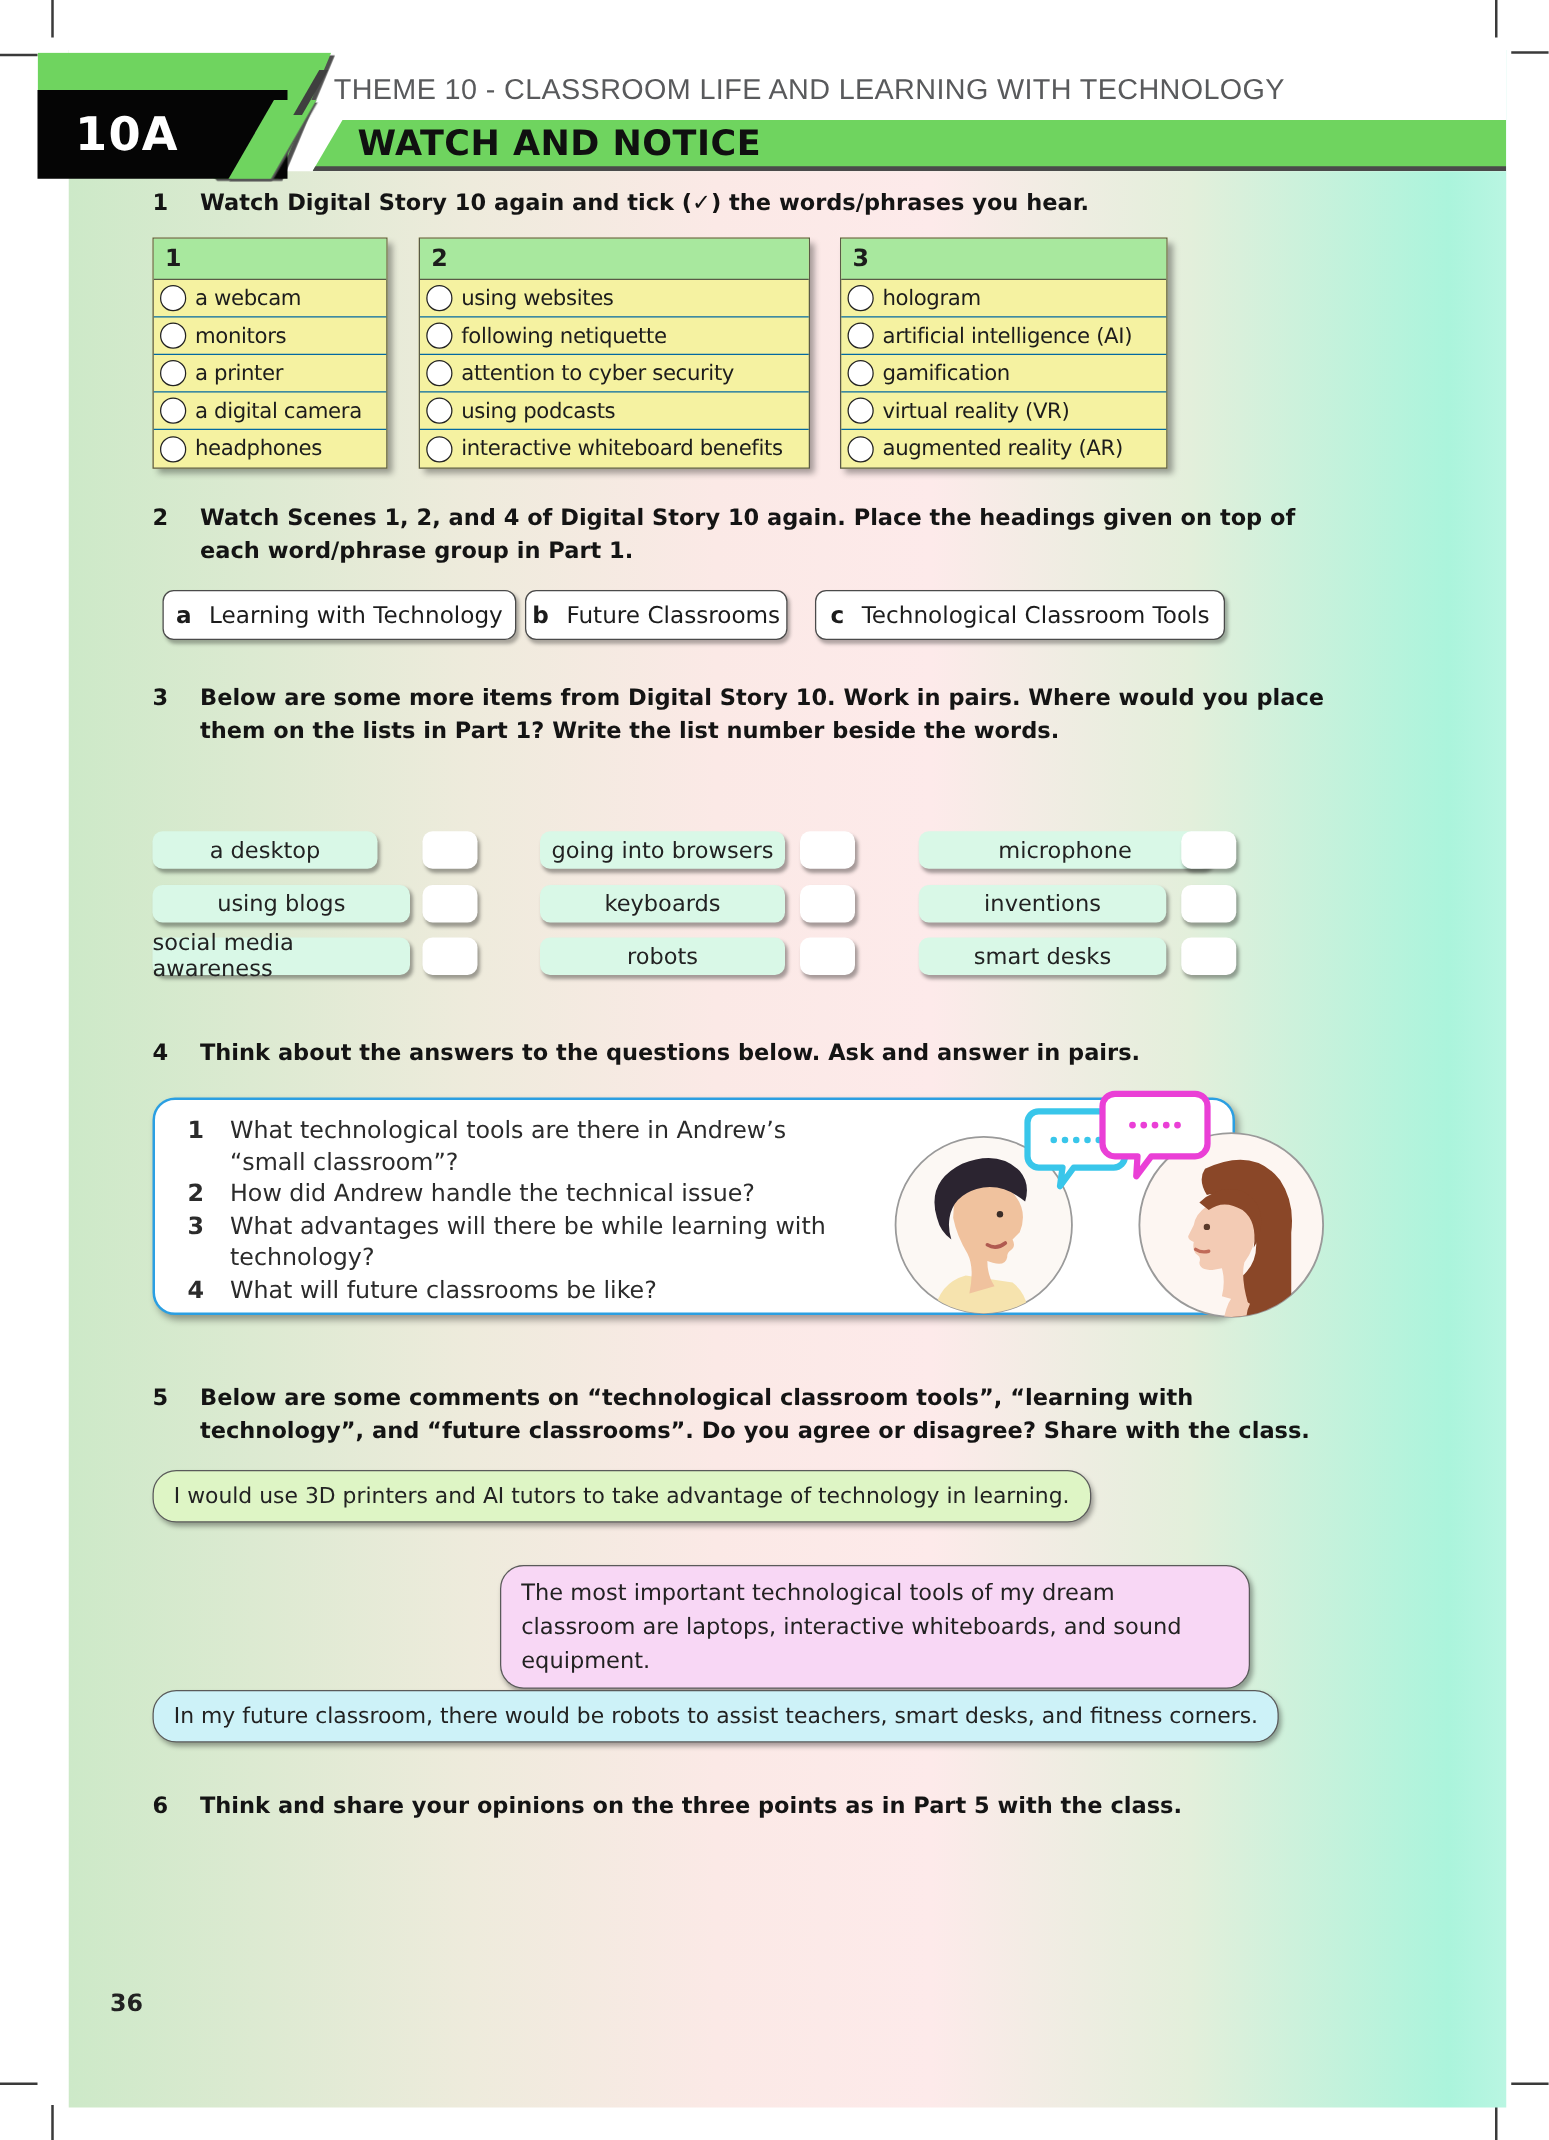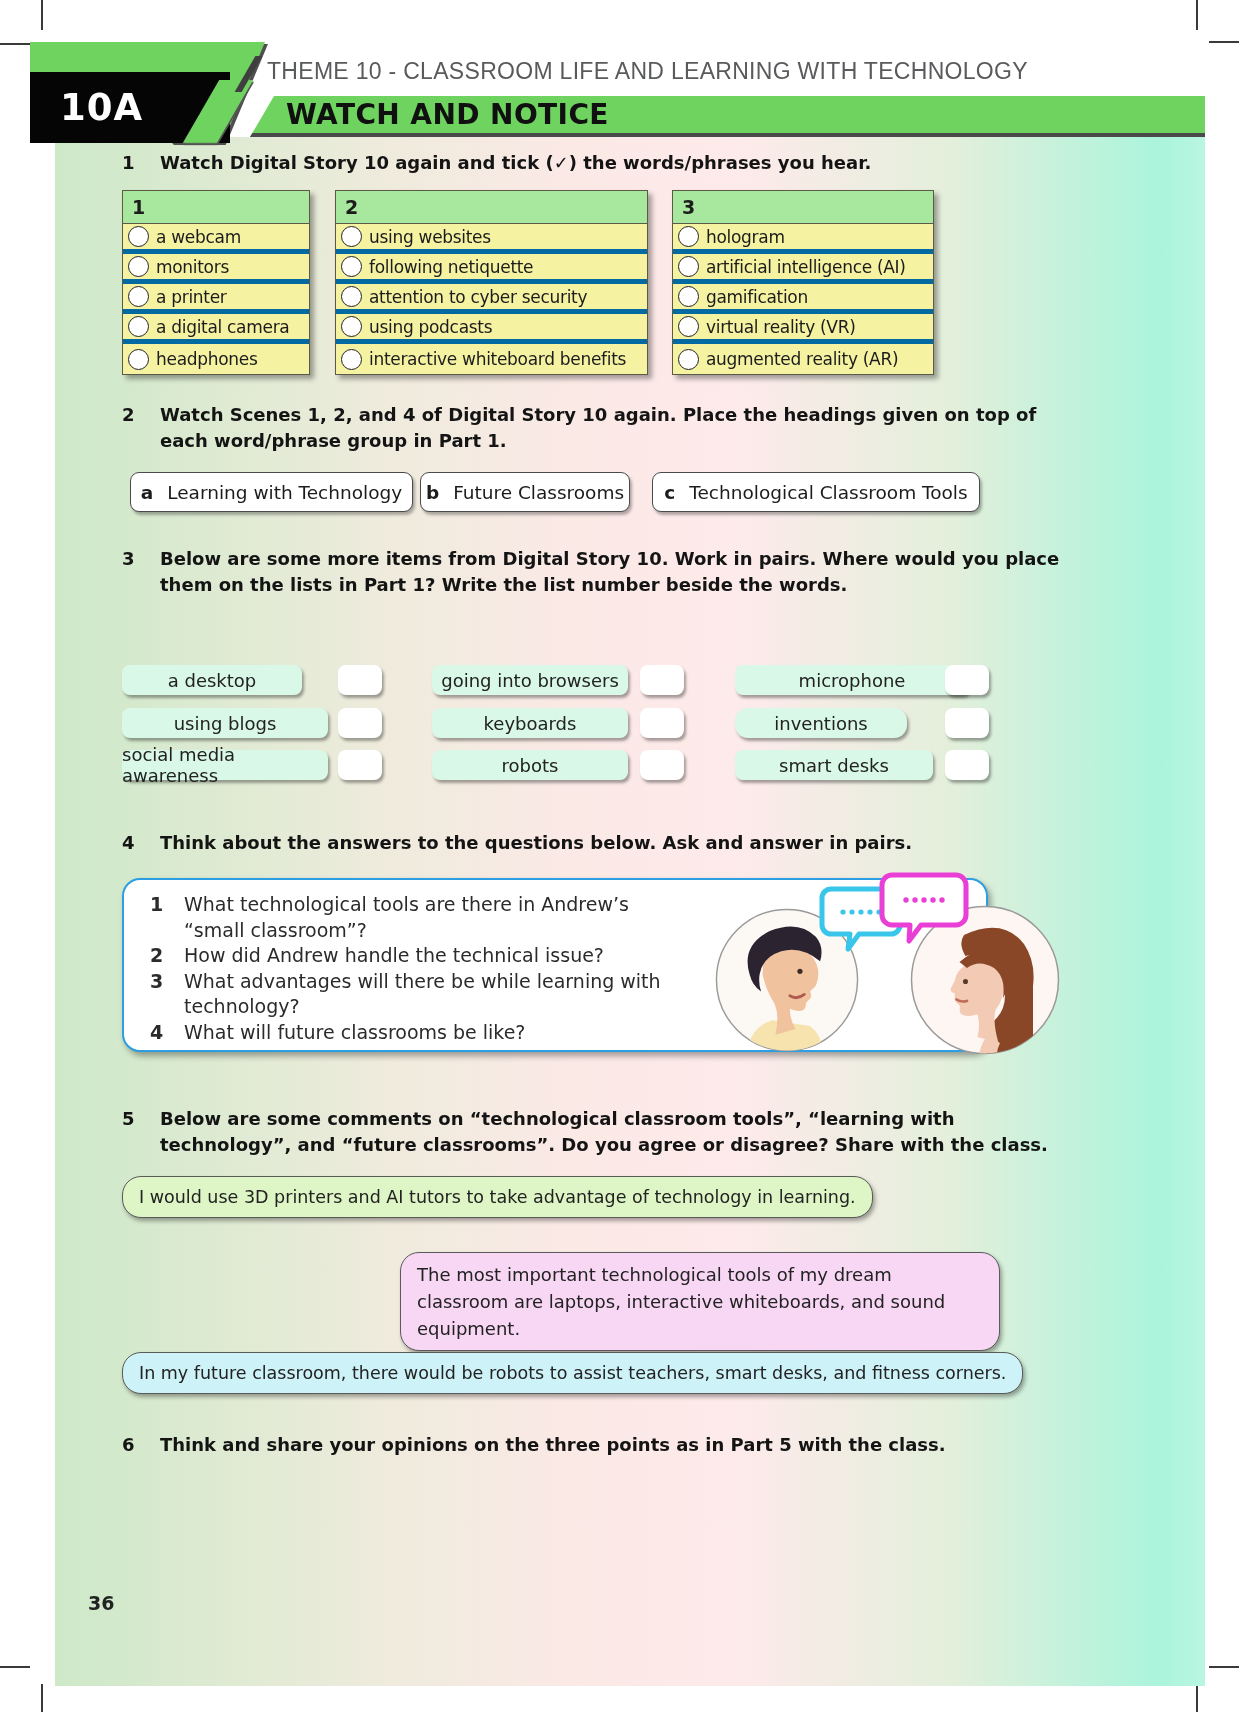--- a/index.html
+++ b/index.html
@@ -32,21 +32,21 @@
 
   
   .inst{position:absolute;left:67px;display:flex;font-weight:bold;font-size:18px;line-height:26px;color:#141414;}
   .inst .n{width:38px;flex:none;}
   .inst .t{max-width:905px;}
 
   
   .wtable{position:absolute;border:1px solid #5a5a46;box-shadow:4px 4px 5px rgba(0,0,0,.35);box-sizing:border-box;background:#f5f2a1;}
   .whead{height:32px;background:#a8e89e;border-bottom:1px solid #5a5a46;font-weight:bold;font-size:19px;
          line-height:32px;padding-left:9px;}
-  .wrow{height:30px;display:flex;align-items:center;border-bottom:5px solid #0369a1;padding-left:5px;box-sizing:border-box;}
+  .wrow{height:30px;display:flex;align-items:center;border-bottom:1px solid #0369a1;padding-left:5px;box-sizing:border-box;}
   .wrow:last-child{border-bottom:none;}
   .wcircle{width:19px;height:19px;border:1.7px solid #222;border-radius:50%;background:#fff;margin-right:7px;flex:none;}
   .wlabel{font-size:17px;letter-spacing:-.3px;white-space:nowrap;color:#1c1c1c;}
 
   
   .card{position:absolute;height:40px;background:#fff;border:1.5px solid #4a4a4a;border-radius:9px;
         box-shadow:2px 3px 3px rgba(0,0,0,.3);display:flex;align-items:center;justify-content:center;
         font-size:18.5px;box-sizing:border-box;}
   .card .l{font-weight:bold;margin-right:14px;}
 
@@ -211,21 +211,21 @@
   <div class="slot" style="left:890px;top:625px;"></div>
 
   <div class="pill" style="left:67px;top:668px;width:206px;">
       <span>using blogs</span>
     </div>
   <div class="slot" style="left:283px;top:668px;"></div>
   <div class="pill" style="left:377px;top:668px;width:196px;">
       <span>keyboards</span>
     </div>
   <div class="slot" style="left:585px;top:668px;"></div>
-  <div class="pill" style="left:680px;top:668px;width:172px;border-radius:13px;">
+  <div class="pill" style="left:680px;top:668px;width:198px;">
       <span>inventions</span>
     </div>
   <div class="slot" style="left:890px;top:668px;"></div>
 
   <div class="pill" style="left:67px;top:710px;width:206px;">
       <span>social media awareness</span>
     </div>
   <div class="slot" style="left:283px;top:710px;"></div>
   <div class="pill" style="left:377px;top:710px;width:196px;">
       <span>robots</span>

